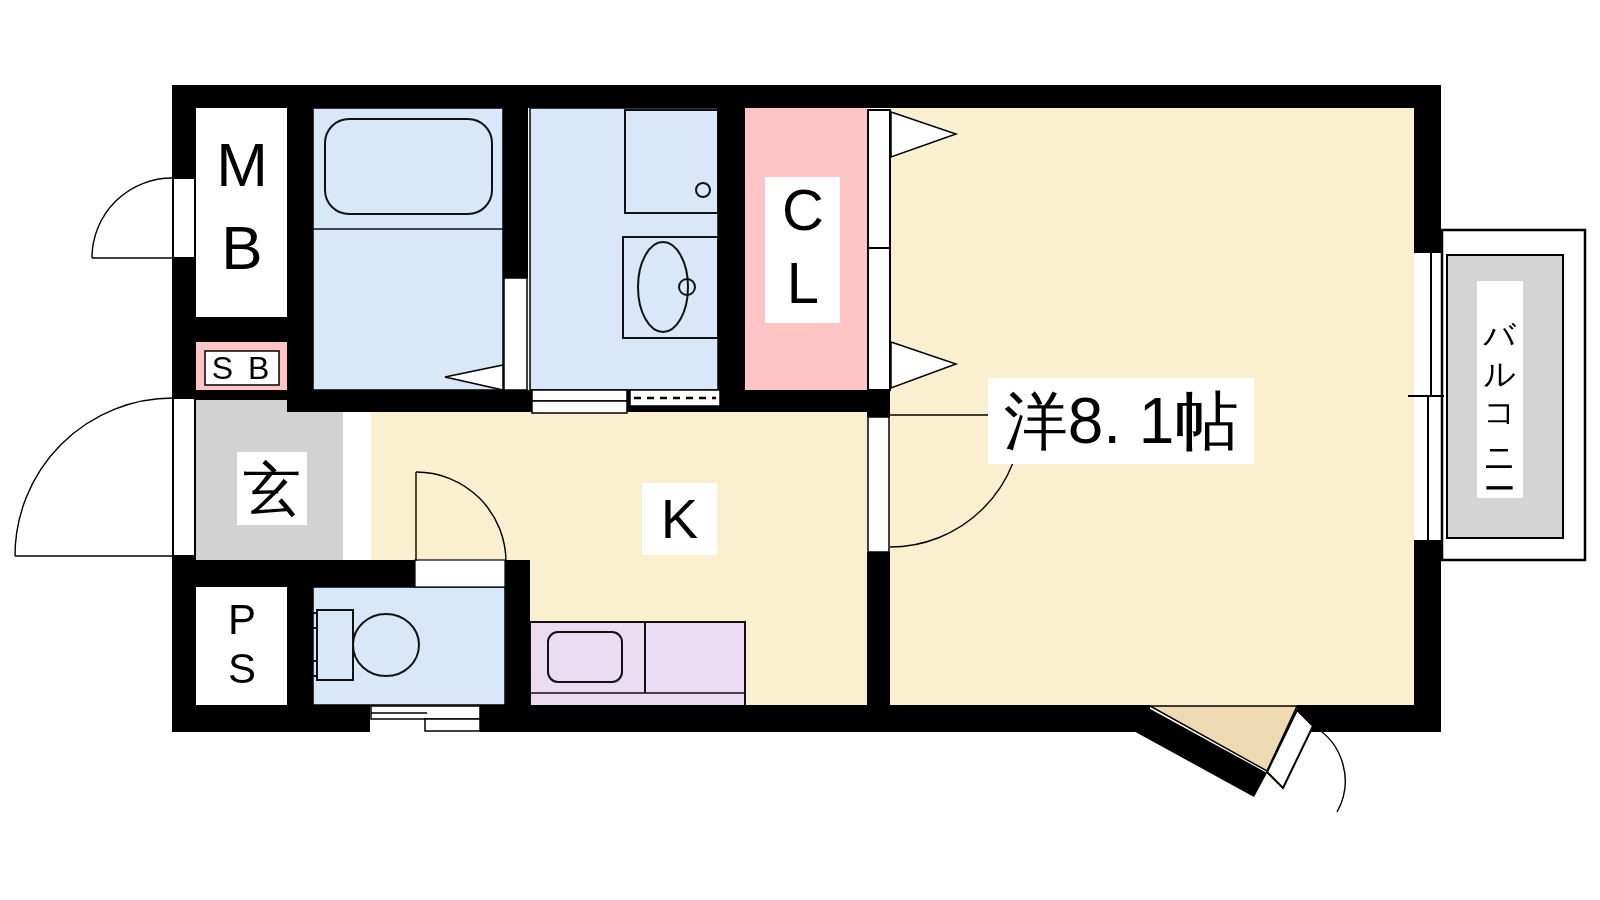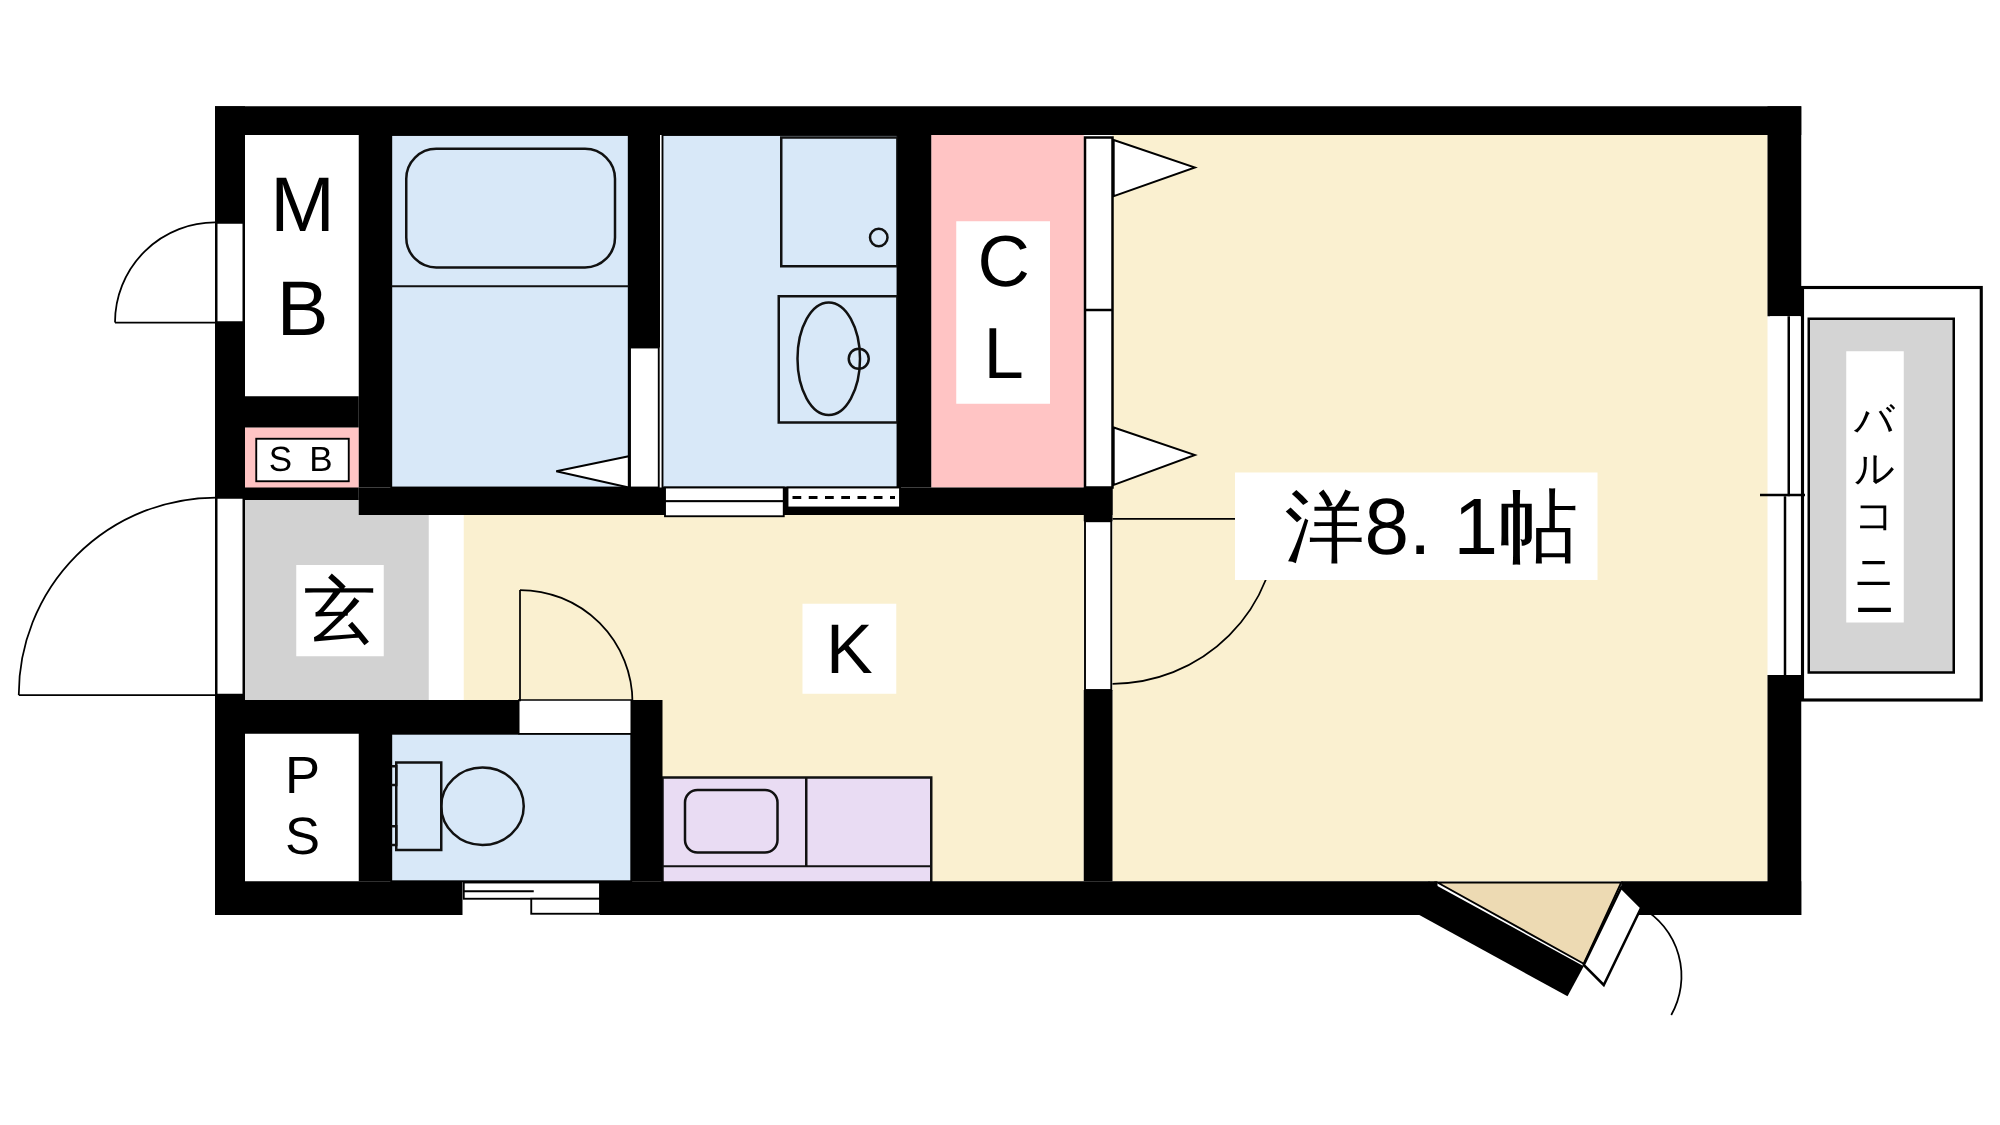--- a/index.html
+++ b/index.html
@@ -4,26 +4,26 @@
 <style>
   html,body{margin:0;padding:0;background:#ffffff;}
   .plan{position:relative;width:1600px;height:900px;background:#ffffff;overflow:hidden;
         font-family:"Liberation Sans",sans-serif;color:#000;}
   .plan svg{position:absolute;left:0;top:0;}
   .lbl{position:absolute;display:flex;align-items:center;justify-content:center;
        color:#000;white-space:nowrap;line-height:1;}
   .vert{writing-mode:vertical-rl;text-orientation:upright;}
   .whitebox{background:#ffffff;}
   .lbl-mb{left:196px;top:110px;width:91px;height:205px;font-size:62px;letter-spacing:14px;}
-  .lbl-sb{left:205px;top:351px;width:74px;height:34px;font-size:28px;letter-spacing:3px;}
+  .lbl-sb{left:205px;top:351px;width:74px;height:34px;font-size:32px;letter-spacing:3px;}
   .lbl-gen{left:237px;top:452px;width:70px;height:73px;font-size:58px;}
   .lbl-ps{left:196px;top:592px;width:91px;height:106px;font-size:42px;letter-spacing:2px;}
   .lbl-cl{left:765px;top:177px;width:75px;height:146px;font-size:58px;letter-spacing:8px;}
   .lbl-k{left:642px;top:483px;width:75px;height:72px;font-size:56px;}
-  .lbl-room{left:988px;top:378px;width:266px;height:86px;font-size:64px;padding-left:24px;}
+  .lbl-room{left:988px;top:378px;width:266px;height:86px;font-size:64px;}
   .lbl-balcony{left:1477px;top:281px;width:46px;height:217px;font-size:32px;letter-spacing:7px;}
 </style>
 </head>
 <body>
 
 <div class="plan">
   <svg width="1600" height="900" viewBox="0 0 1600 900">
 
     <g>
       <rect x="371" y="412" width="496" height="293" fill="#FAF0D0"></rect>

